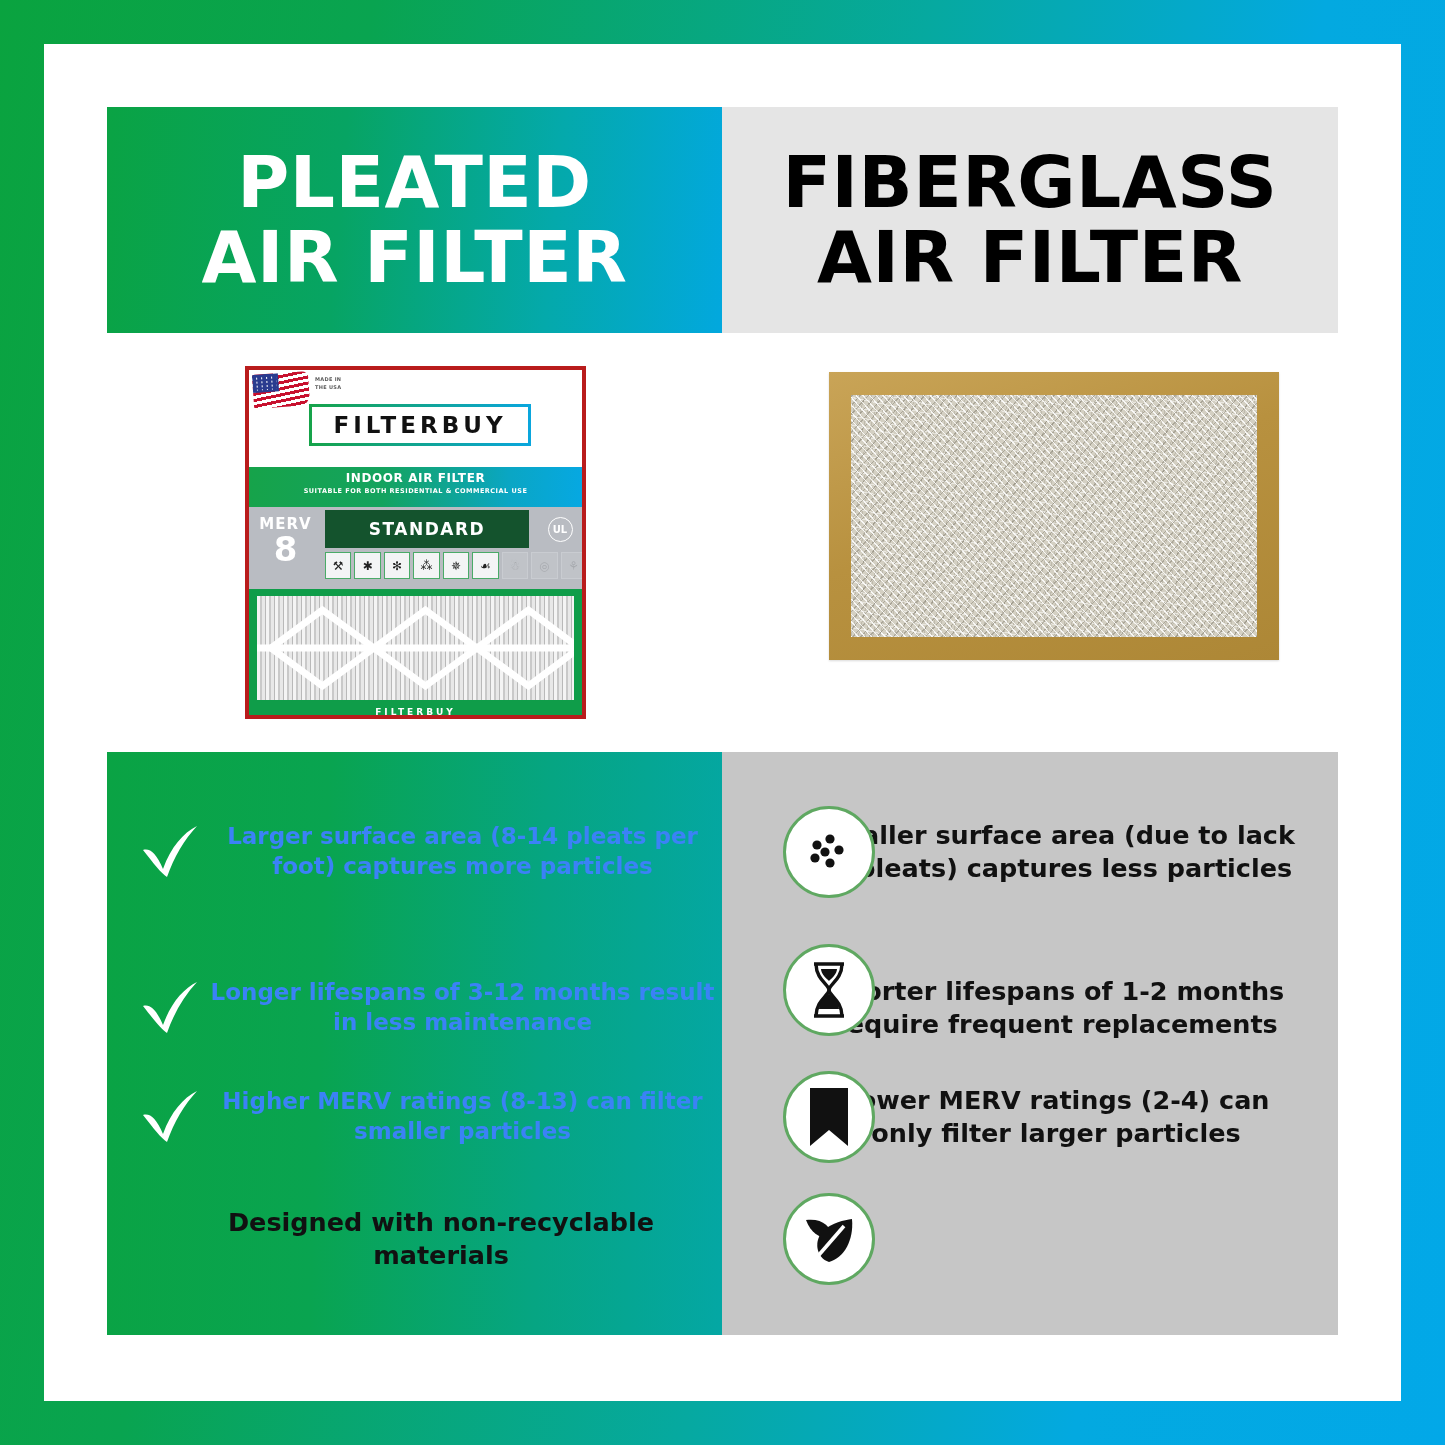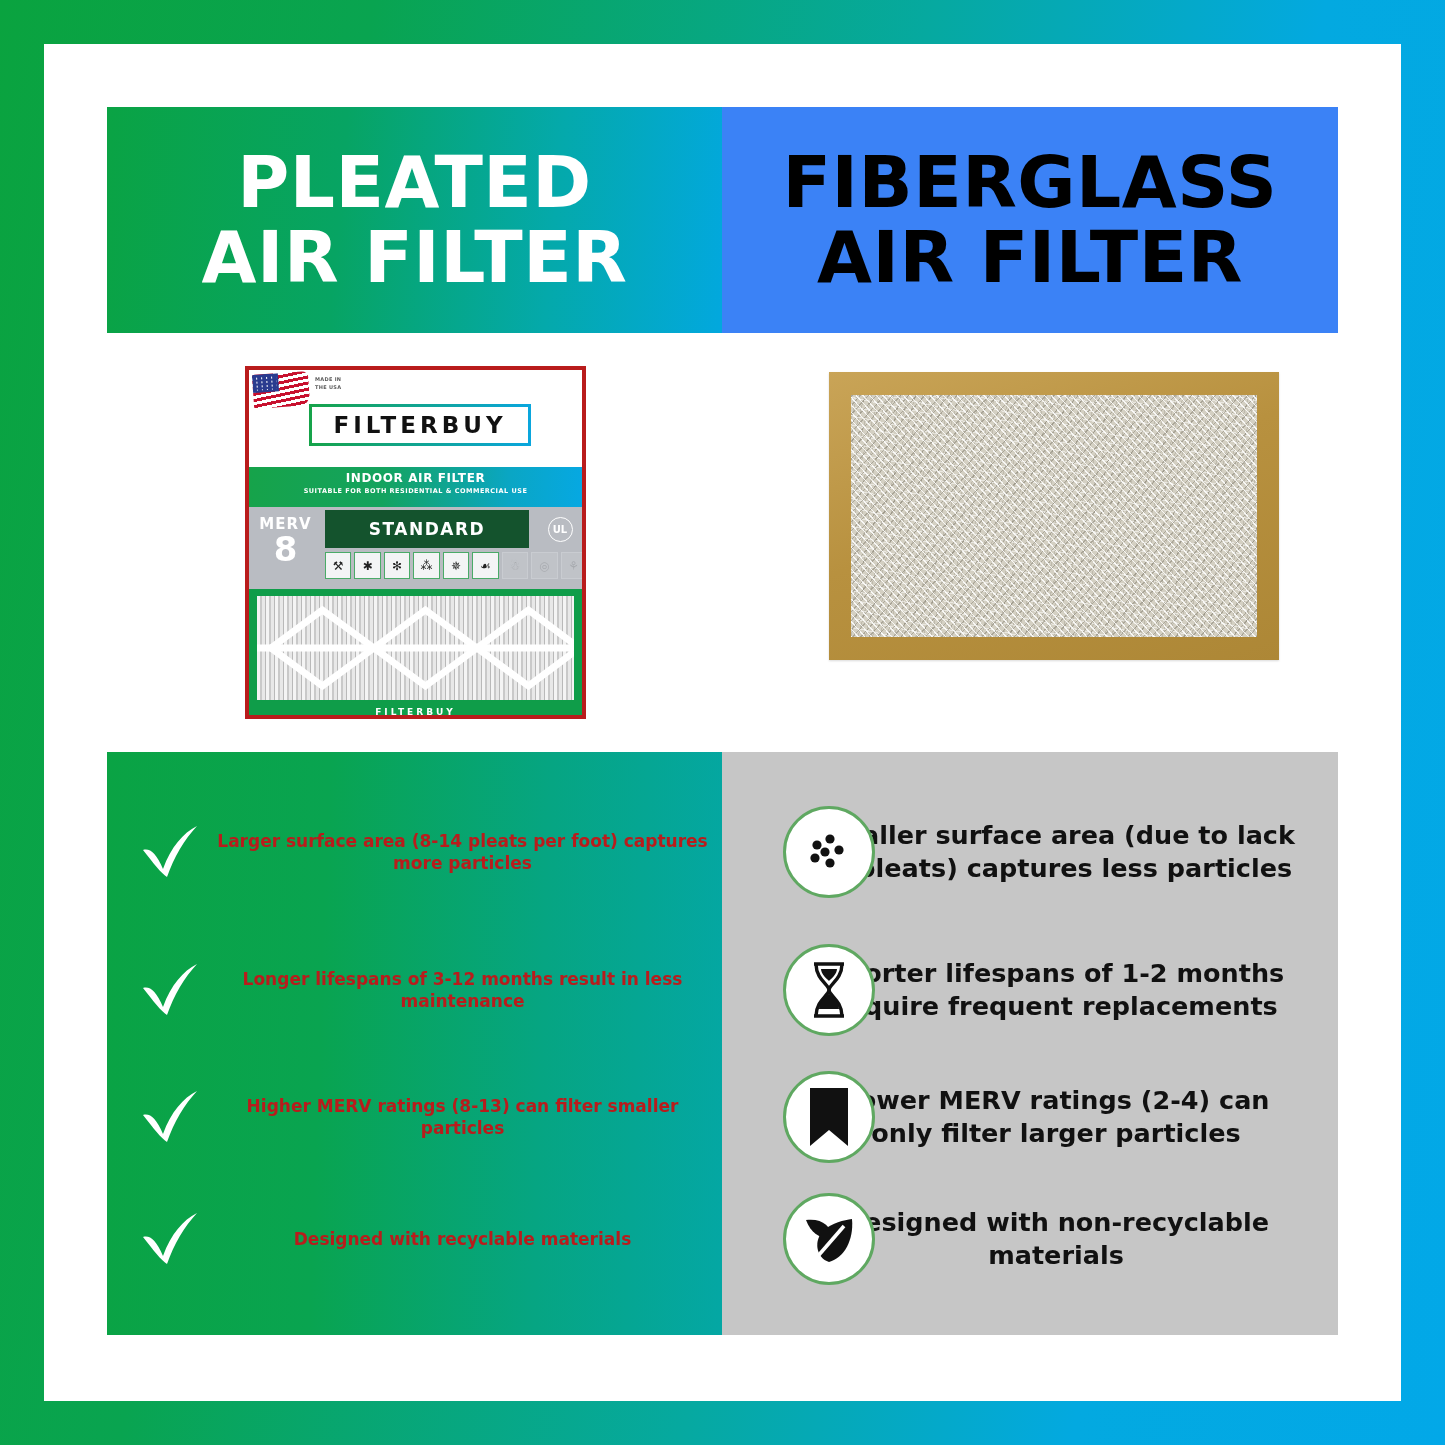--- a/index.html
+++ b/index.html
@@ -27,21 +27,21 @@
     left: 107px; top: 107px; width: 1231px; height: 226px;
     display: flex;
   }
   .header-left {
     width: 615px; height: 100%;
     background: linear-gradient(95deg, #0aa344 0%, #07a463 38%, #04a9ab 72%, #02a8de 100%);
     display: flex; align-items: center; justify-content: center;
   }
   .header-right {
     width: 616px; height: 100%;
-    background: #3b82f6;
+    background: #e5e5e5;
     display: flex; align-items: center; justify-content: center;
   }
   .header-title {
     text-align: center;
     font-weight: 800;
     font-size: 71px;
     line-height: 1.06;
     letter-spacing: 0.5px;
     white-space: pre-line;
     font-family: "DejaVu Sans", sans-serif;
@@ -195,21 +195,21 @@
   }
   .row-left {
     width: 615px; display: flex; align-items: center; padding-left: 30px;
   }
   .check {
     width: 66px; flex: 0 0 66px; display: flex; align-items: center; justify-content: center;
   }
   .check svg { display: block; }
   .txt-left {
     flex: 1; text-align: center;
-    color: #b91c1c; font-weight: 700; font-size: 17px; line-height: 1.30;
+    color: #3b82f6; font-weight: 700; font-size: 23px; line-height: 1.30;
     font-family: "DejaVu Sans", sans-serif;
   }
   .row-right {
     width: 616px; padding-left: 86px; padding-right: 34px; text-align: center;
     color: #111111; font-weight: 700; font-size: 25.5px; line-height: 1.30;
     font-family: "DejaVu Sans", sans-serif;
   }
 
   .mid-icon {
     position: absolute; left: 722px; transform: translateX(-50%);
@@ -329,21 +329,21 @@
           <g fill="#111">
             <circle cx="16" cy="21" r="4.6"></circle>
             <circle cx="29" cy="15" r="4.6"></circle>
             <circle cx="24" cy="28" r="4.6"></circle>
             <circle cx="38" cy="26" r="4.6"></circle>
             <circle cx="14" cy="34" r="4.6"></circle>
             <circle cx="29" cy="39" r="4.6"></circle>
           </g>
         </svg>
       </div>
-      <div class="row" style="top: 183px; height: 110px;">
+      <div class="row" style="top: 201px; height: 110px;">
         <div class="row-left">
           <div class="check">
             <svg width="60" height="56" viewBox="0 0 60 56">
               <path d="M3 26 C10 24 16 29 23 45 C31 23 43 9 57 2 C44 16 34 33 27 53 C21 49 14 40 3 26 Z" fill="#ffffff"></path>
             </svg>
           </div>
           <div class="txt-left">Longer lifespans of 3-12 months result in less maintenance</div>
         </div>
         <div class="row-right">Shorter lifespans of 1-2 months require frequent replacements</div>
       </div>
@@ -368,28 +368,20 @@
           <div class="txt-left">Higher MERV ratings (8-13) can filter smaller particles</div>
         </div>
         <div class="row-right">Lower MERV ratings (2-4) can only filter larger particles</div>
       </div>
       <div class="mid-icon" style="top: 319px;">
         <svg width="46" height="62" viewBox="0 0 46 62">
           <path d="M4 2 H42 V60 L23 44 L4 60 Z" fill="#111"></path>
         </svg>
       </div>
       <div class="row" style="top: 432px; height: 110px;">
-        <div class="row-left">
-          <div class="check">
-            <svg width="60" height="56" viewBox="0 0 60 56">
-              <path d="M3 26 C10 24 16 29 23 45 C31 23 43 9 57 2 C44 16 34 33 27 53 C21 49 14 40 3 26 Z" fill="#ffffff"></path>
-            </svg>
-          </div>
-          <div class="txt-left">Designed with recyclable materials</div>
-        </div>
         <div class="row-right">Designed with non-recyclable materials</div>
       </div>
       <div class="mid-icon" style="top: 441px;">
         <svg width="58" height="58" viewBox="0 0 58 58">
           <path d="M6 10 C22 8 31 16 32 27 C24 30 12 26 6 10 Z" fill="#111"></path>
           <path d="M52 9 C54 30 44 48 29 52 C16 48 13 30 24 20 C32 13 44 10 52 9 Z" fill="#111"></path>
           <path d="M18 46 L44 16" stroke="#fff" stroke-width="3.6" fill="none"></path>
         </svg>
       </div>
     </div>

